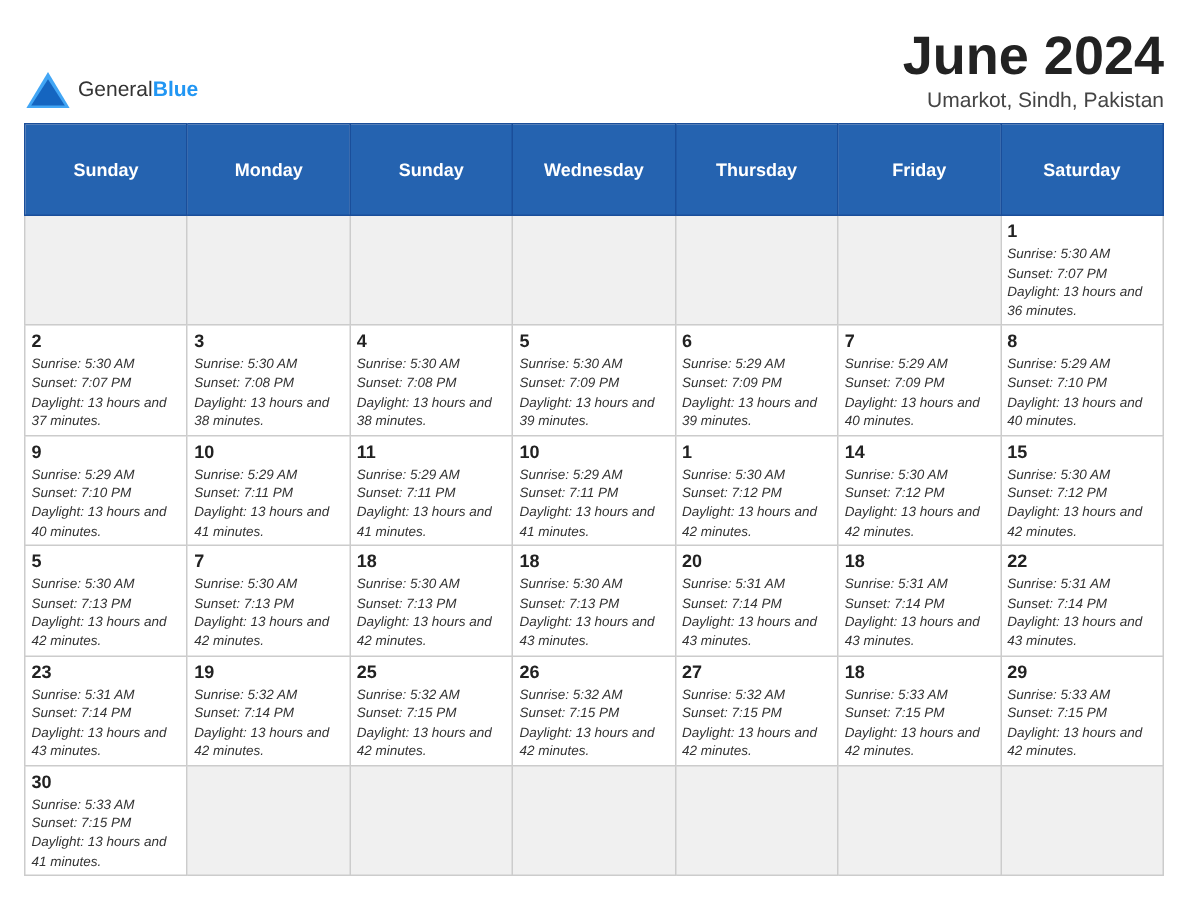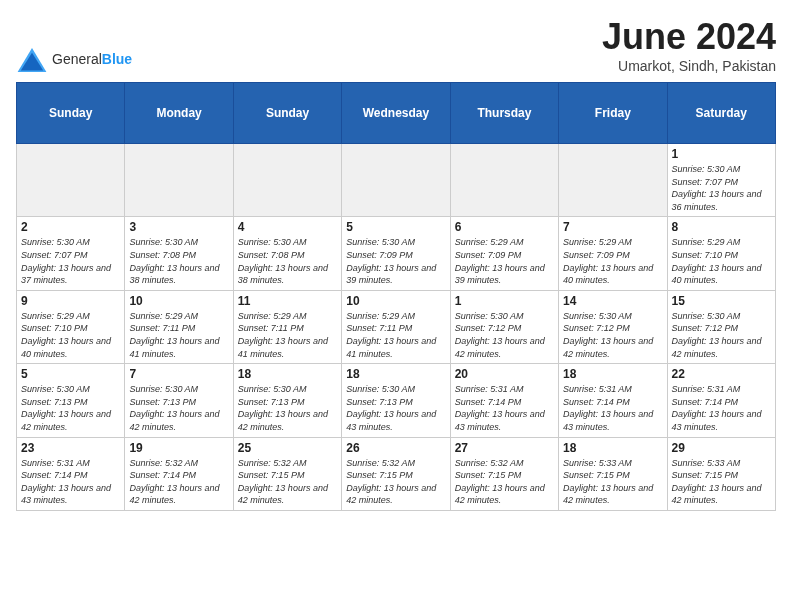--- a/index.html
+++ b/index.html
@@ -300,14 +300,28 @@
 Sunset: 7:15 PM
 Daylight: 13 hours and 42 minutes.</div>
         </td>
         <td>
           <span class="day-number">29</span>
           <div class="day-info" style="white-space: pre-line;">Sunrise: 5:33 AM
 Sunset: 7:15 PM
 Daylight: 13 hours and 42 minutes.</div>
         </td>
       </tr>
+      <tr class="last-row">
+        <td class="has-data">
+          <span class="day-number">30</span>
+          <div class="day-info" style="white-space: pre-line;">Sunrise: 5:33 AM
+Sunset: 7:15 PM
+Daylight: 13 hours and 41 minutes.</div>
+        </td>
+        <td class="empty"></td>
+        <td class="empty"></td>
+        <td class="empty"></td>
+        <td class="empty"></td>
+        <td class="empty"></td>
+        <td class="empty"></td>
+      </tr>
     </tbody>
 </table>
 
 </body></html>

